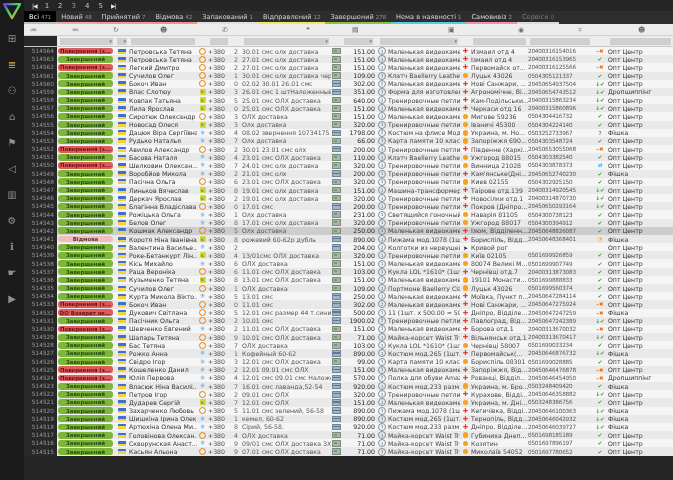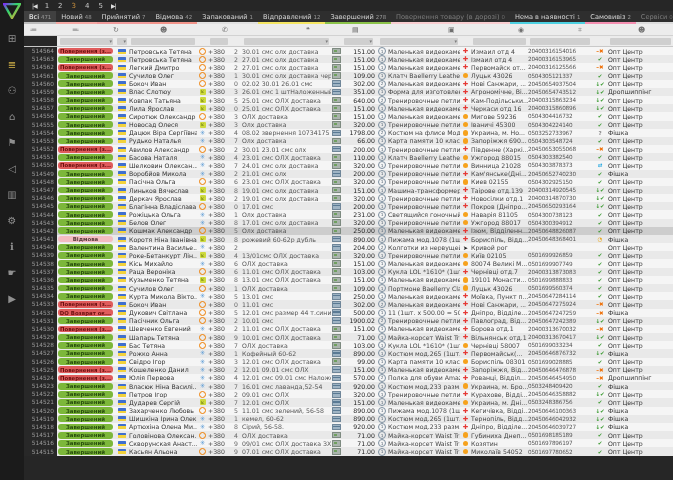--- a/index.html
+++ b/index.html
@@ -16,21 +16,21 @@
   .disp-count{border-bottom:1px dotted #8a8a8a;}
   .caret{font-size:6px;color:#9e9e9e;}
   .pagebar{height:11px;background:#262626;color:#bdbdbd;font-size:7px;display:flex;align-items:center;gap:8px;padding-left:8px;flex:none;}
   .pg{cursor:pointer;color:#c7c7c7;}
   .pg.cur{color:#c98f3d;}
   .pgarrow{font-size:6px;color:#dedede;letter-spacing:-1px;}
   
   .tabs{height:13px;background:#2e2e2e;display:flex;flex:none;overflow:hidden;white-space:nowrap;}
   .tab{display:flex;align-items:center;gap:2px;padding:0 5px;font-size:6.6px;color:#d6d6d6;border-bottom:2px solid transparent;cursor:pointer;flex:none;}
   .tab .cnt{font-size:5.4px;color:#9a9a9a;}
-  .tab.active{background:#404040;color:#fff;align-items:center;}
+  .tab.active{background:#000000;color:#fff;align-items:center;}
   .tab.dim{color:#7d7d7d;}
   .tab.dim .cnt{color:#6a6a6a;}
   
   .hdr{height:11px;background:#ececec;border-bottom:1px solid #d2d2d2;position:relative;flex:none;}
   .hico{position:absolute;top:0;height:11px;display:flex;align-items:center;color:#6f6f6f;font-size:7px;cursor:pointer;}
   .filters{height:10px;background:#ececec;display:flex;flex:none;border-bottom:1px solid #c9c9c9;}
   .filters .c{display:flex;align-items:center;}
   .fbox{background:#cfcfcf;border-radius:1px;height:7px;flex:1;margin:1px 2px;display:flex;align-items:center;justify-content:flex-end;color:#7b7b7b;font-size:5px;padding-right:1px;}
   
   #rows{flex:none;}
@@ -122,21 +122,20 @@
       <span class="pgarrow">▶|</span>
     </div>
     <div class="tabs" id="tabs">
         <span class="tab active" style="border-bottom-color:#bdbdbd">Всі<span class="cnt">471</span></span>
         <span class="tab" style="border-bottom-color:#f4a7a3">Новий<span class="cnt">48</span></span>
         <span class="tab" style="border-bottom-color:#ef9a9a">Прийнятий<span class="cnt">7</span></span>
         <span class="tab" style="border-bottom-color:#f1948a">Відмова<span class="cnt">42</span></span>
         <span class="tab" style="border-bottom-color:#e0e0e0">Запакований<span class="cnt">1</span></span>
         <span class="tab" style="border-bottom-color:#f5e663">Відправлений<span class="cnt">12</span></span>
         <span class="tab" style="border-bottom-color:#8bc34a">Завершений<span class="cnt">278</span></span>
-        <span class="tab dim" style="border-bottom-color:#f8cdd0">Повернення товару (в дорозі)<span class="cnt">0</span></span>
         <span class="tab" style="border-bottom-color:#4dd0e1">Нема в наявності<span class="cnt">1</span></span>
         <span class="tab" style="border-bottom-color:#f48fb1">Самовивіз<span class="cnt">2</span></span>
         <span class="tab dim" style="border-bottom-color:#dcdcdc">Сервіси<span class="cnt">0</span></span>
       </div>
 
     <div class="hdr" id="hdr">
         <span class="hico" style="left:6px">≔</span>
         <span class="hico" style="left:48px">≕</span>
         <span class="hico" style="left:89px">↻</span>
         <span class="hico" style="left:136px">☻</span>

